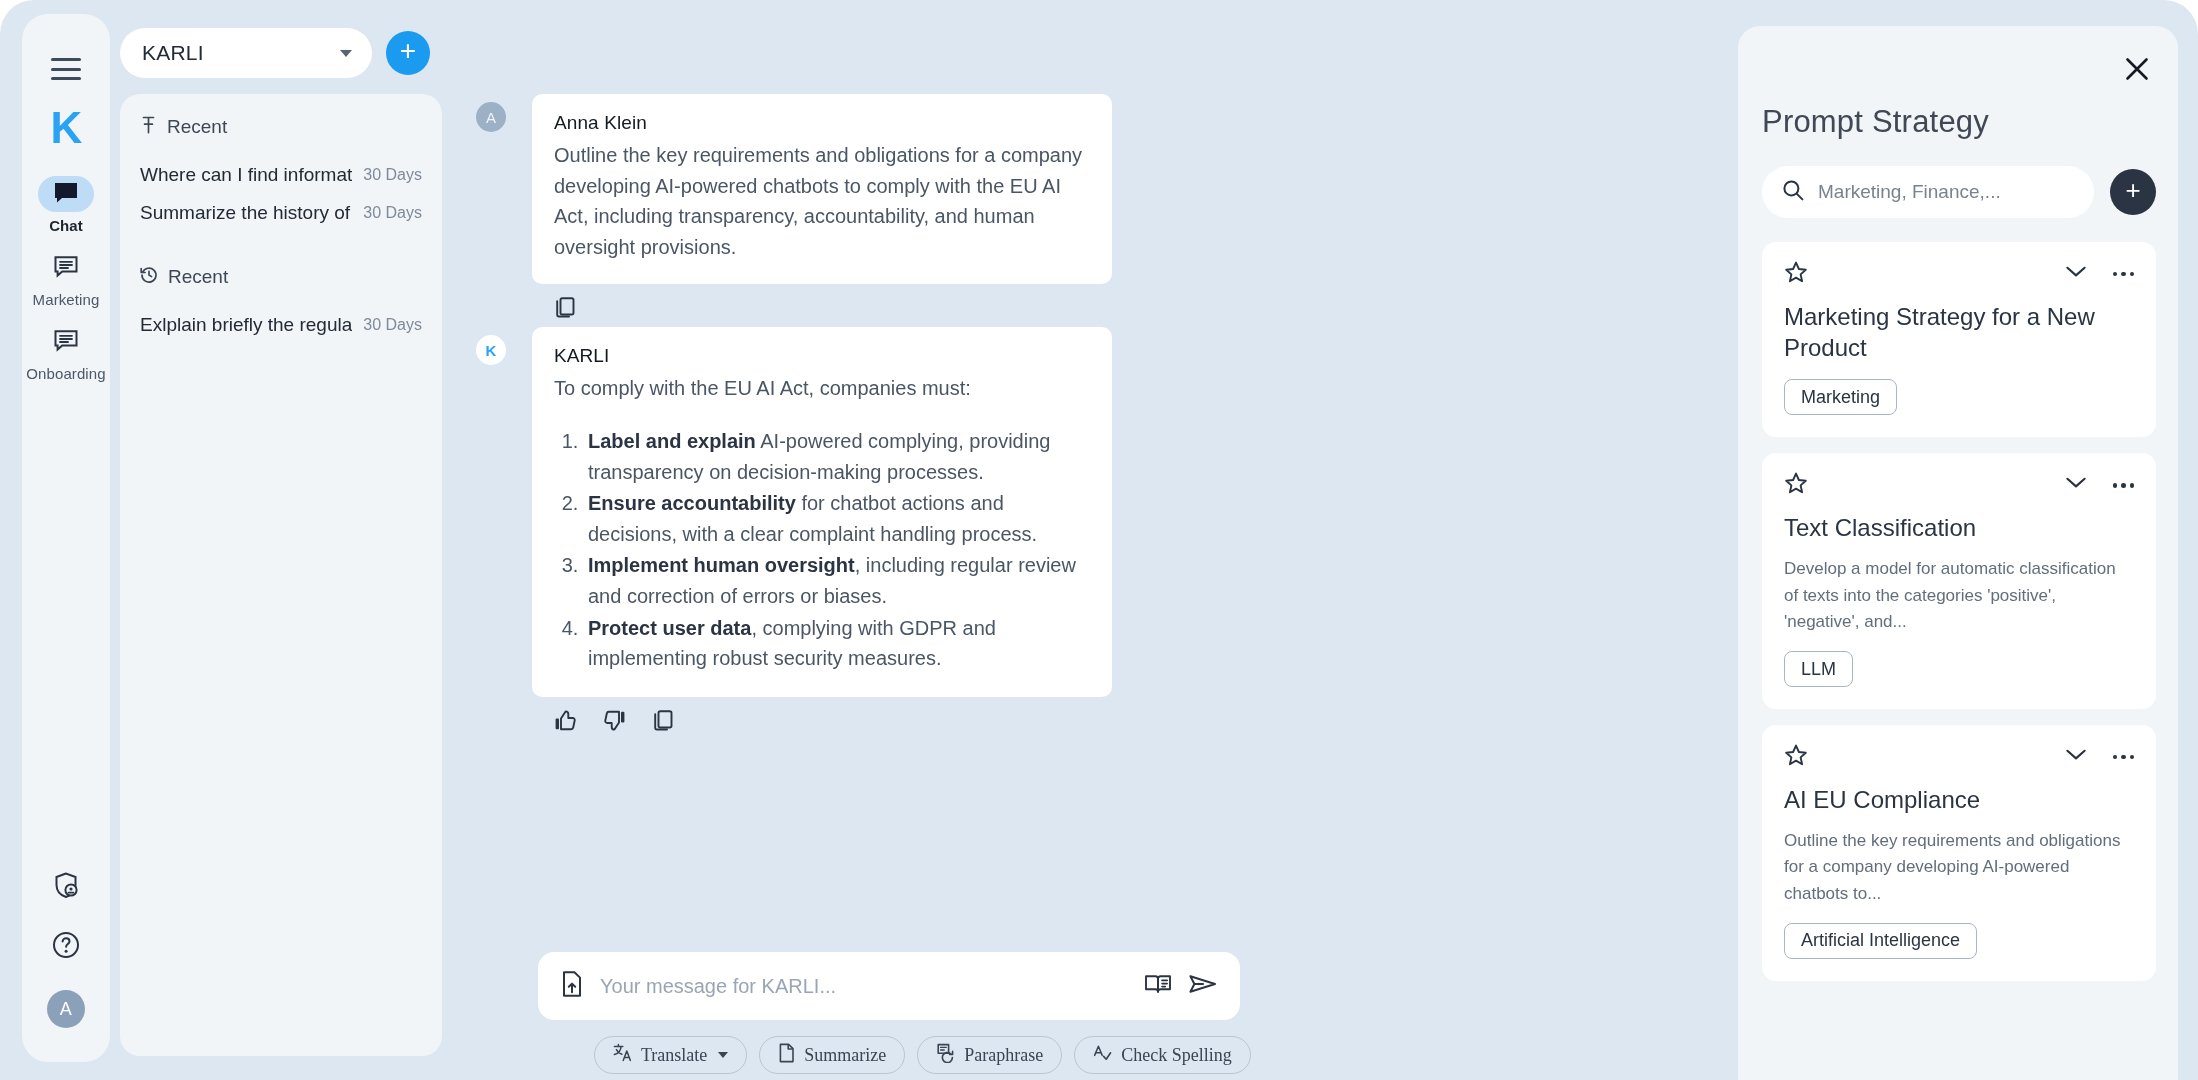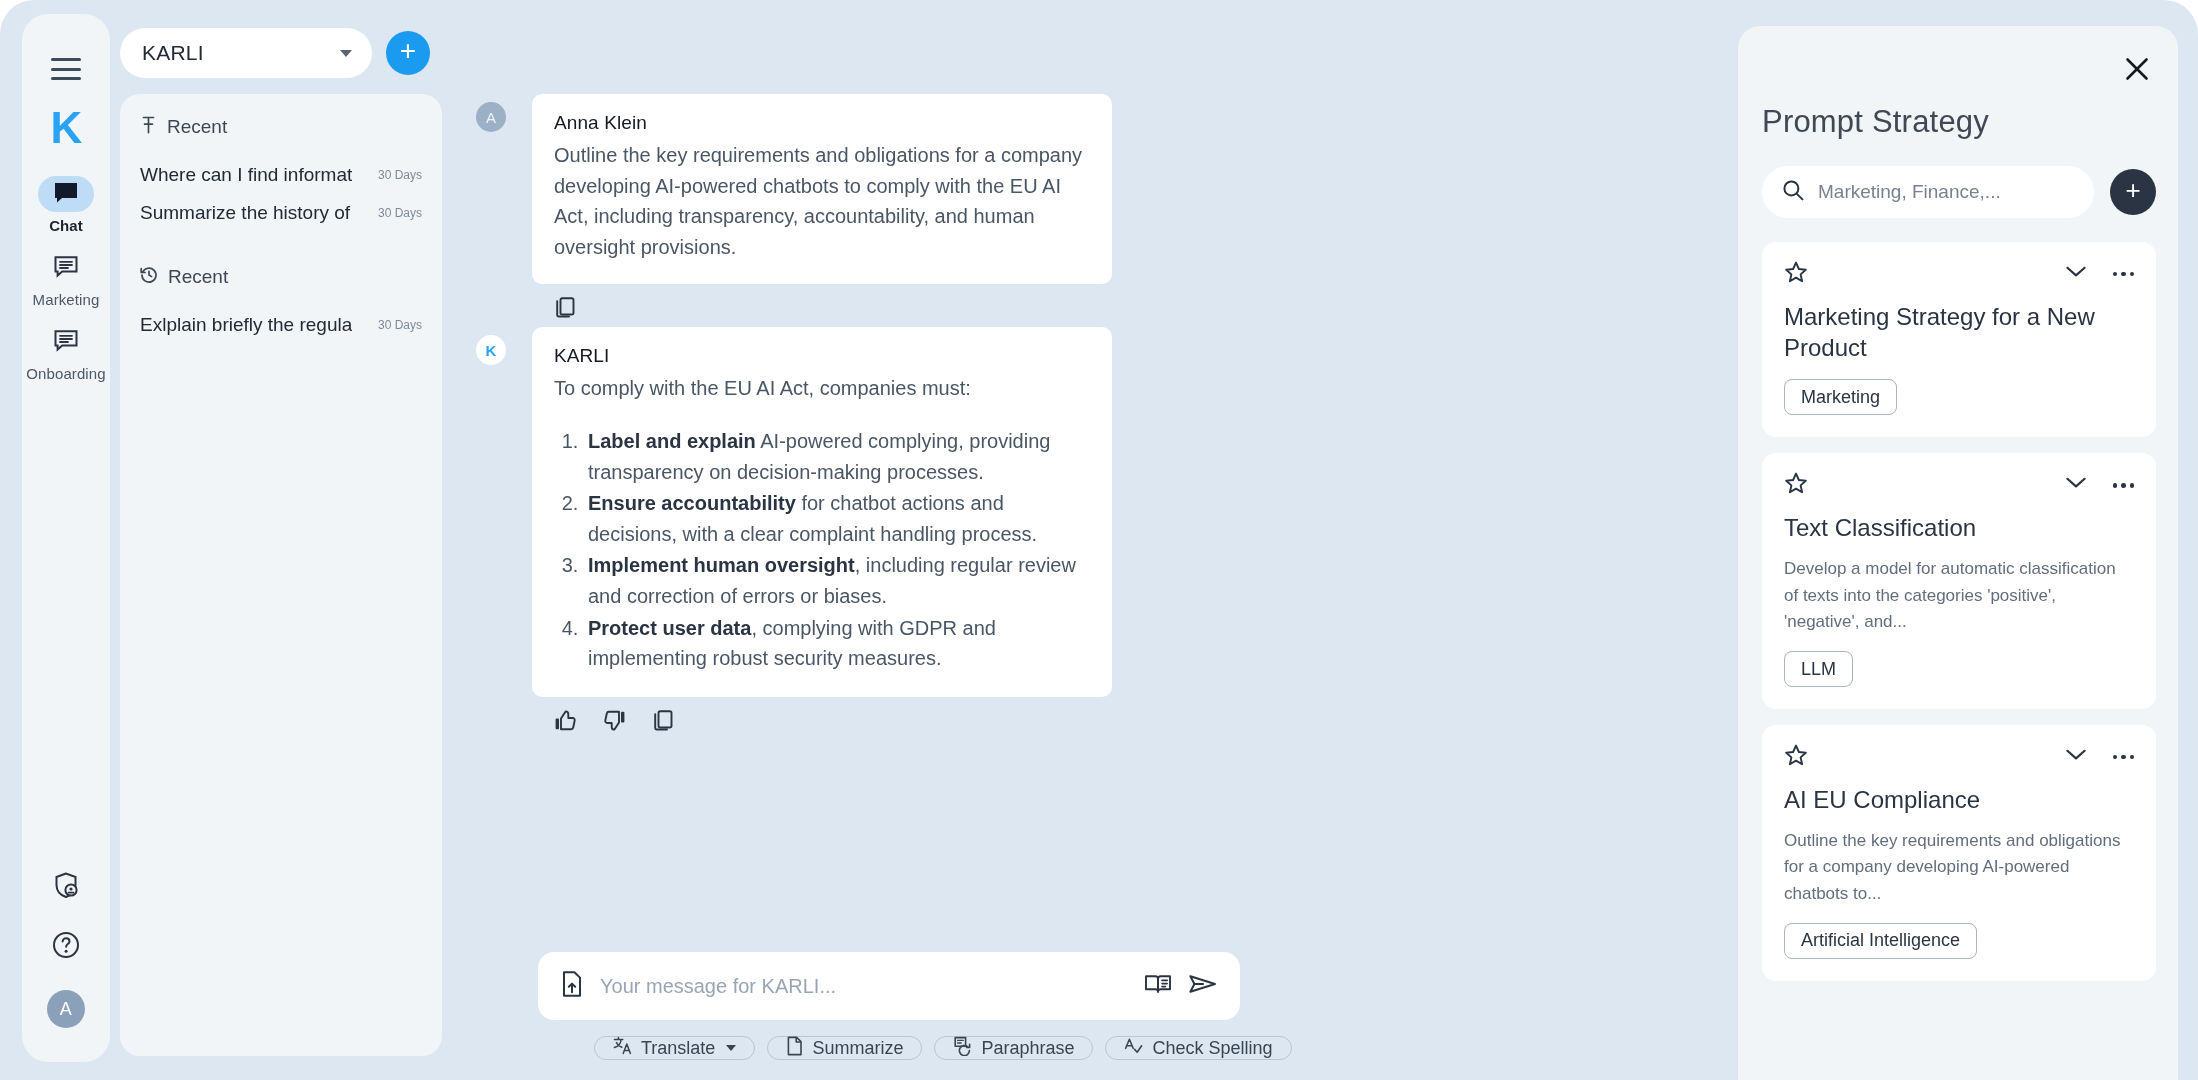--- a/index.html
+++ b/index.html
@@ -73,21 +73,21 @@
   .conv-group-head { display: flex; align-items: center; gap: 10px; margin-bottom: 18px; }
   .conv-group-head .gt { font-size: 19px; color: #3d4856; }
   .conv-row {
     display: flex; align-items: center; justify-content: space-between;
     padding: 8px 0; cursor: pointer; gap: 10px;
   }
   .conv-title {
     font-size: 19px; color: #222a35; white-space: nowrap;
     overflow: hidden; text-overflow: clip; max-width: 212px;
   }
-  .conv-age { font-size: 12px; color: #7e8a99; flex: 0 0 auto; }
+  .conv-age { font-size: 16px; color: #7e8a99; flex: 0 0 auto; }
   .conv-gap { height: 34px; }
 
   
   .chat-area { position: absolute; left: 442px; top: 14px; right: 0; bottom: 0; }
   .messages { position: absolute; left: 0; top: 80px; width: 1010px; }
   .msg { position: relative; margin-bottom: 4px; }
   .msg-avatar {
     position: absolute; left: 34px; top: 8px; width: 30px; height: 30px; border-radius: 50%;
     display: flex; align-items: center; justify-content: center; font-size: 15px;
   }
@@ -112,23 +112,23 @@
     margin-left: 96px; width: 702px; height: 68px; background: #fff; border-radius: 16px;
     display: flex; align-items: center; padding: 0 22px 0 22px; gap: 16px;
   }
   .composer-input {
     flex: 1; border: none; outline: none; background: transparent;
     font-family: "Liberation Sans", sans-serif; font-size: 20px; color: #2b3442;
   }
   .composer-input::placeholder { color: #9aa5b4; }
   .quick-row { margin-left: 152px; margin-top: 16px; display: flex; gap: 12px; align-items: center; }
   .chip {
-    height: 24px; border: 1px solid #b9c6d4; border-radius: 19px; background: transparent;
+    height: 38px; border: 1px solid #b9c6d4; border-radius: 19px; background: transparent;
     display: flex; align-items: center; gap: 9px; padding: 0 18px; cursor: pointer;
-    font-size: 18px; color: #3a4553; font-family: Liberation Sans, sans-serif;
+    font-size: 18px; color: #3a4553; font-family: Liberation Serif, serif;
   }
   .chip .mini-caret { width: 0; height: 0; border-left: 5px solid transparent;
     border-right: 5px solid transparent; border-top: 6px solid #3a4553; margin-left: 2px; }
 
   
   .library {
     position: absolute; right: 20px; top: 26px; width: 440px; height: 1054px;
     background: #f1f5f8; border-radius: 22px 22px 0 0; overflow: hidden;
   }
   .lib-close { position: absolute; right: 28px; top: 30px; cursor: pointer; }

